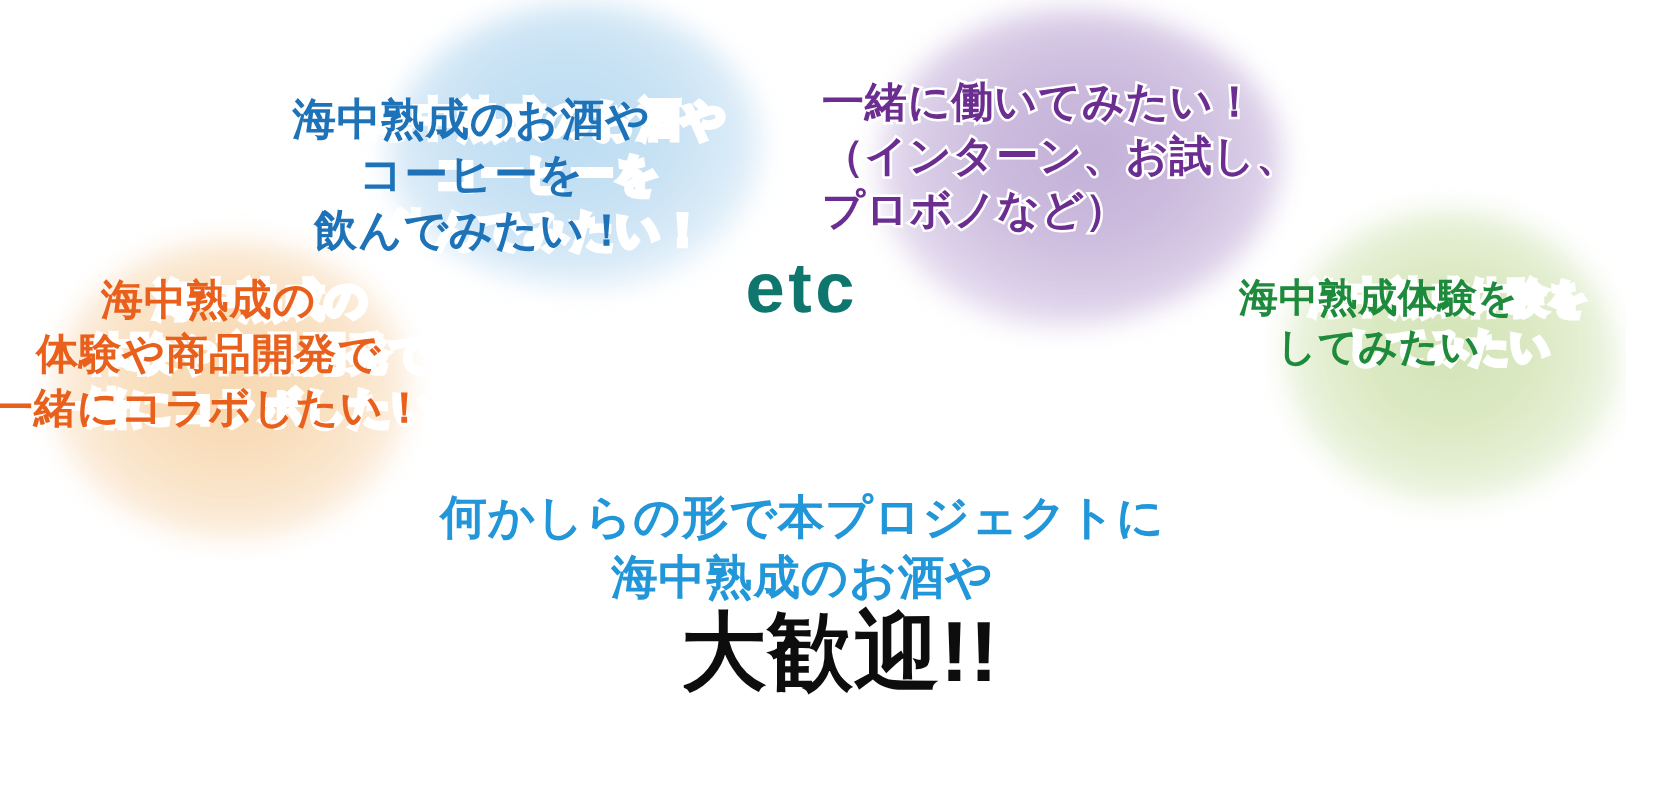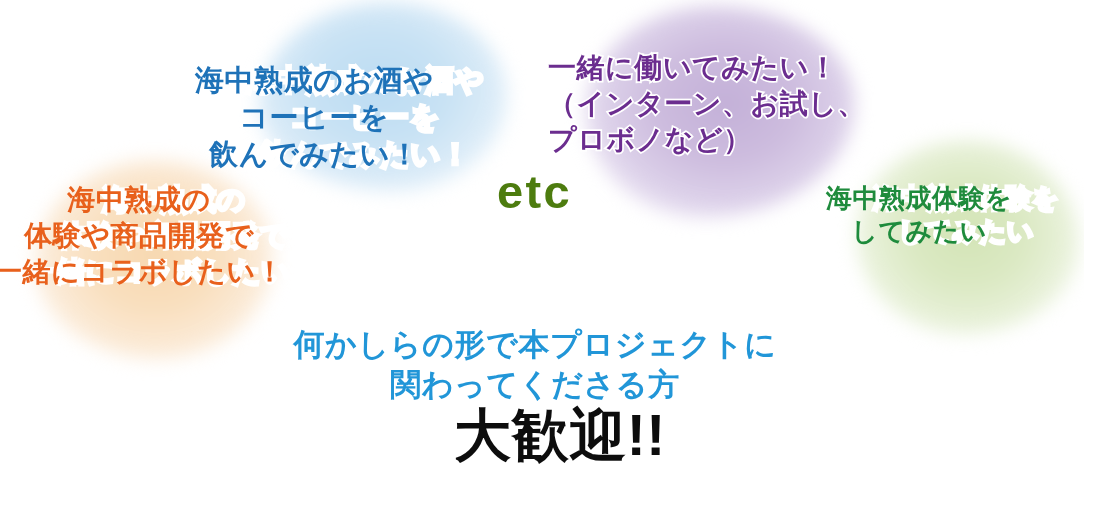--- a/index.html
+++ b/index.html
@@ -139,21 +139,21 @@
   #green-exp-wrap    { left: 826px; top: 182px; width: 280px; text-align: center; }
   #green-exp-wrap .layer-stroke,
   #green-exp-wrap .layer-fill { font-size: 26px; }
   #green-exp-wrap .layer-fill { color: #1E8B3C; }
 
   
   #etc-label {
     left: 497px; top: 162px;
     font-size: 47px;
     font-weight: 800;
-    color: #4d7c0f;
+    color: #0f766e;
     letter-spacing: 0.05em;
   }
 
   #closing-line {
     left: 265px; top: 325px;
     width: 540px;
     text-align: center;
     font-size: 31px;
     color: #2196D8;
     line-height: 1.30;
@@ -210,17 +210,17 @@
   <div class="halo-wrap" id="green-exp-wrap">
     <div class="layer-stroke">海中熟成体験を
 してみたい</div>
     <div class="layer-fill">海中熟成体験を
 してみたい</div>
   </div>
 
   <div class="txt" id="etc-label">etc</div>
 
   <div class="txt" id="closing-line">何かしらの形で本プロジェクトに
-関わってくださる方</div>
+海中熟成のお酒や</div>
 
   <div class="txt" id="welcome-shout">大歓迎!!</div>
 
 </div>
 
 </body></html>

